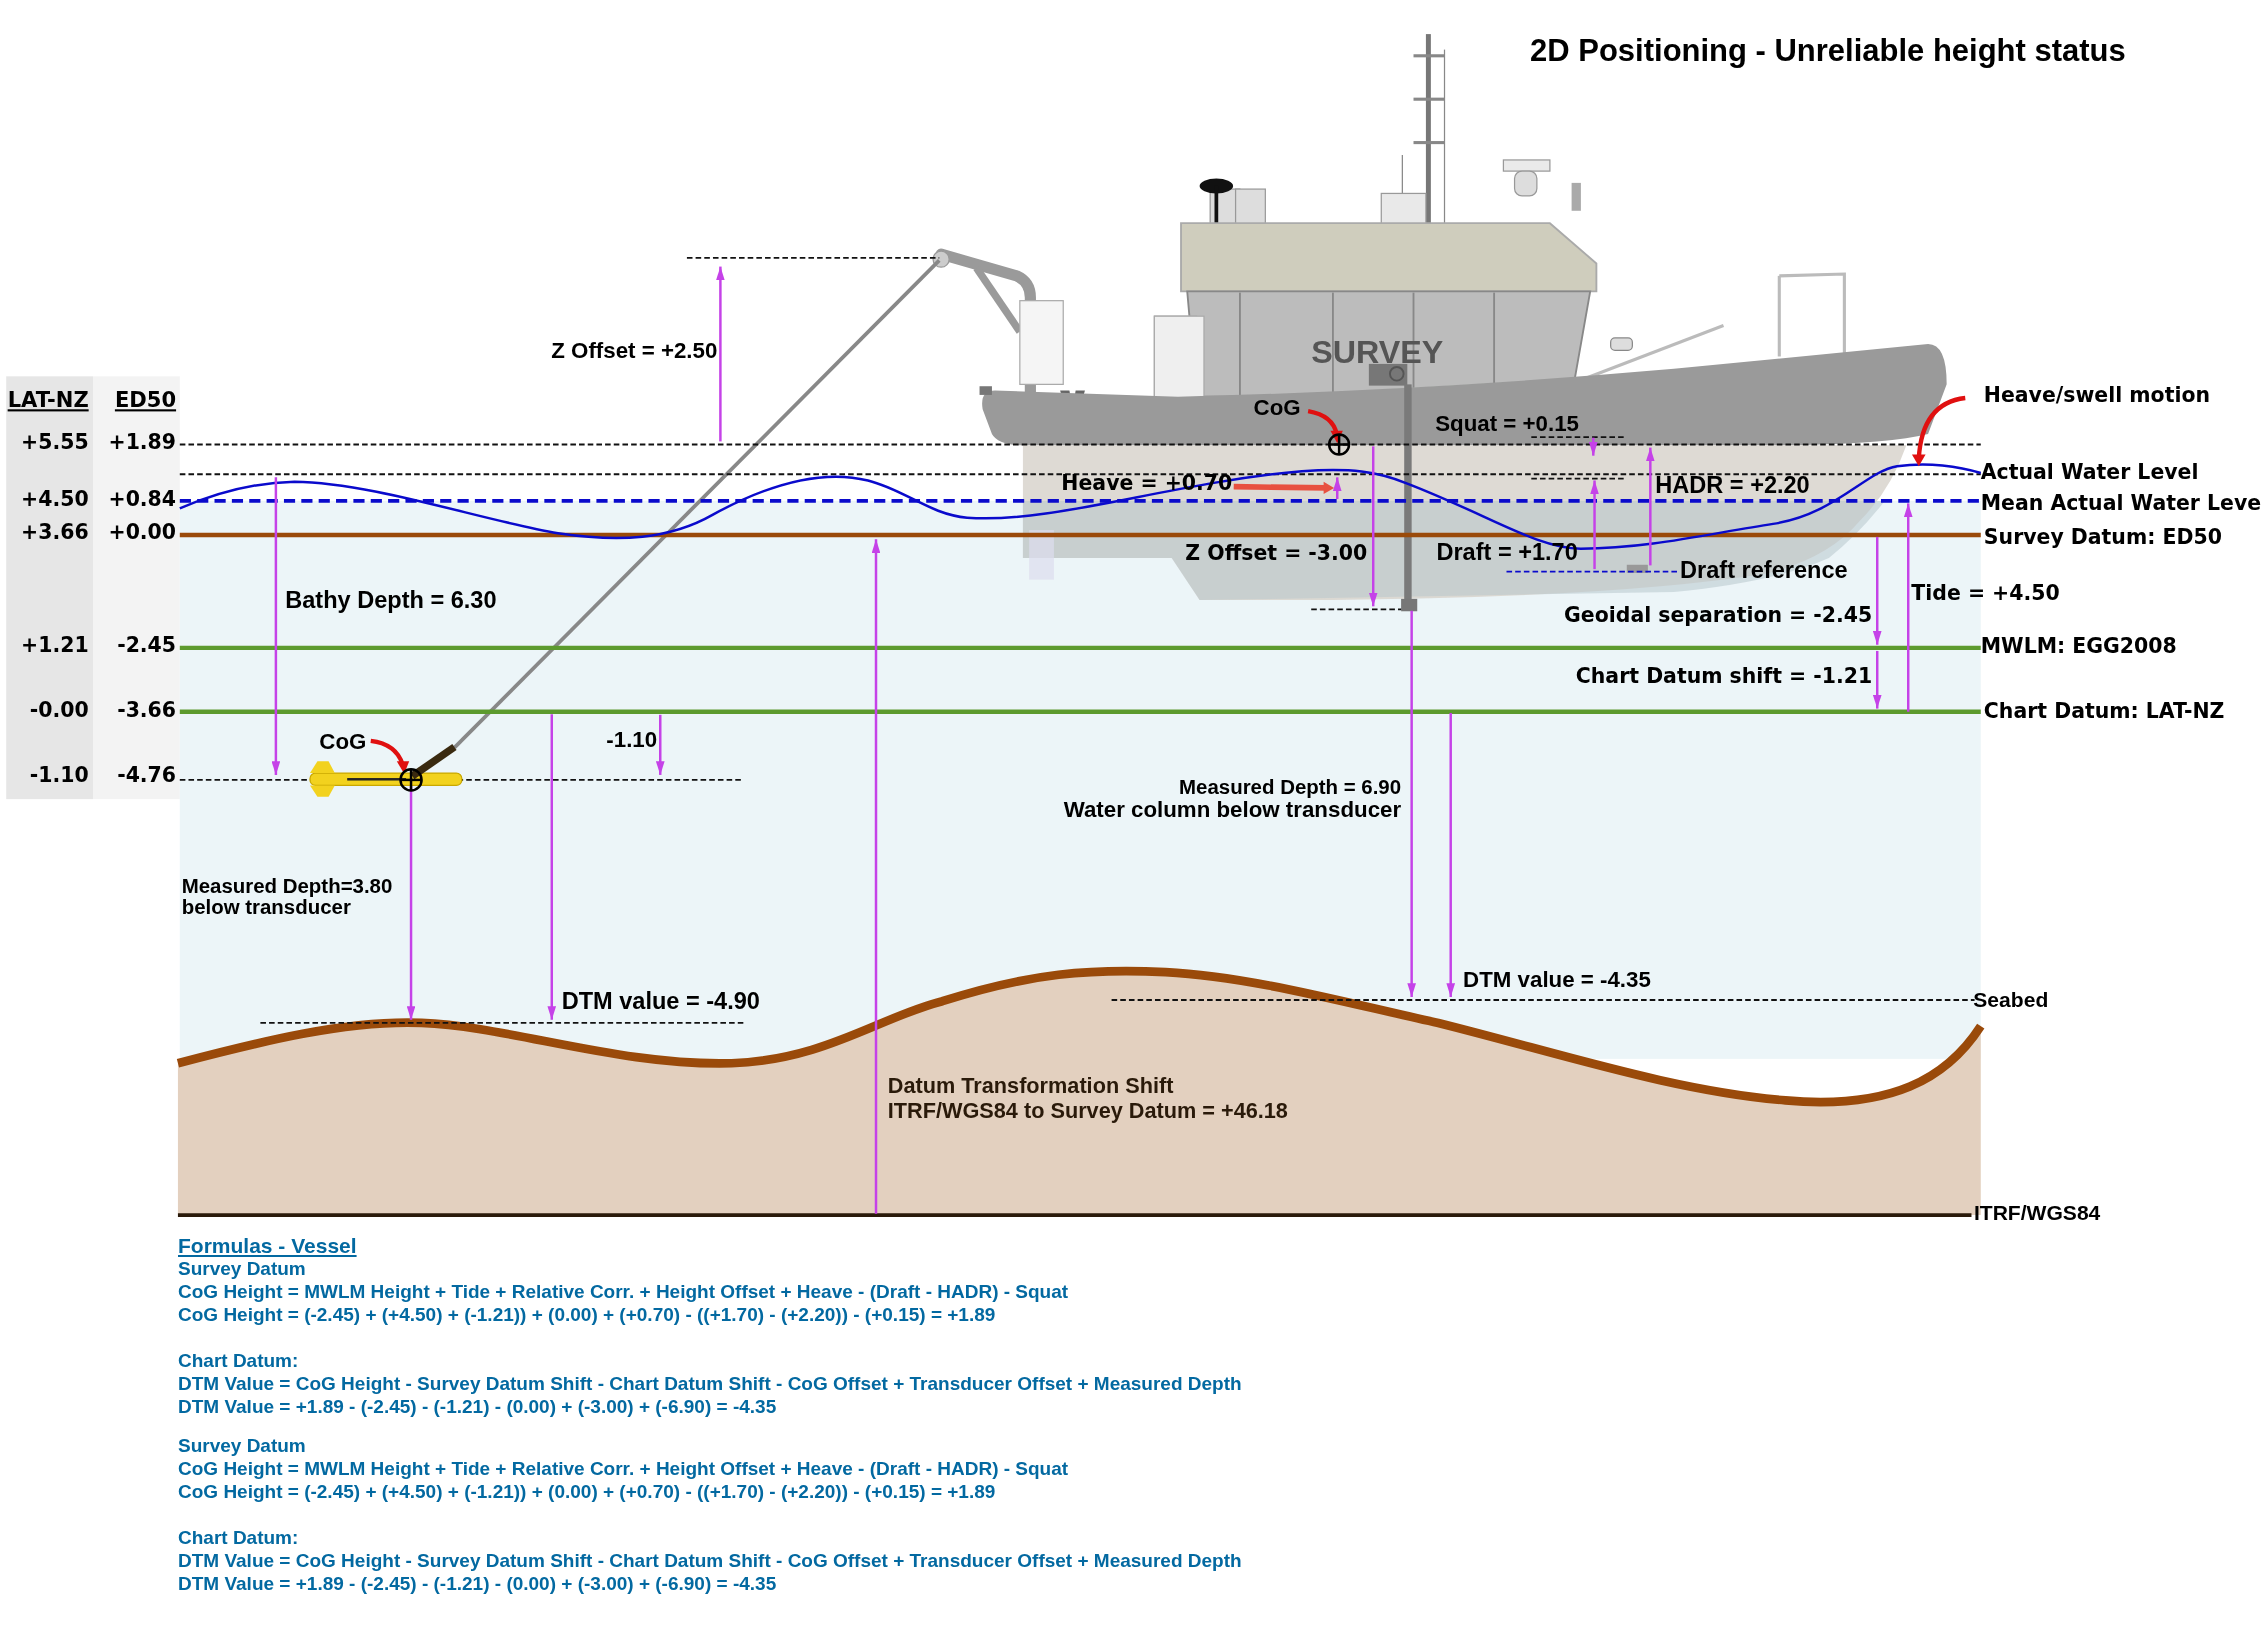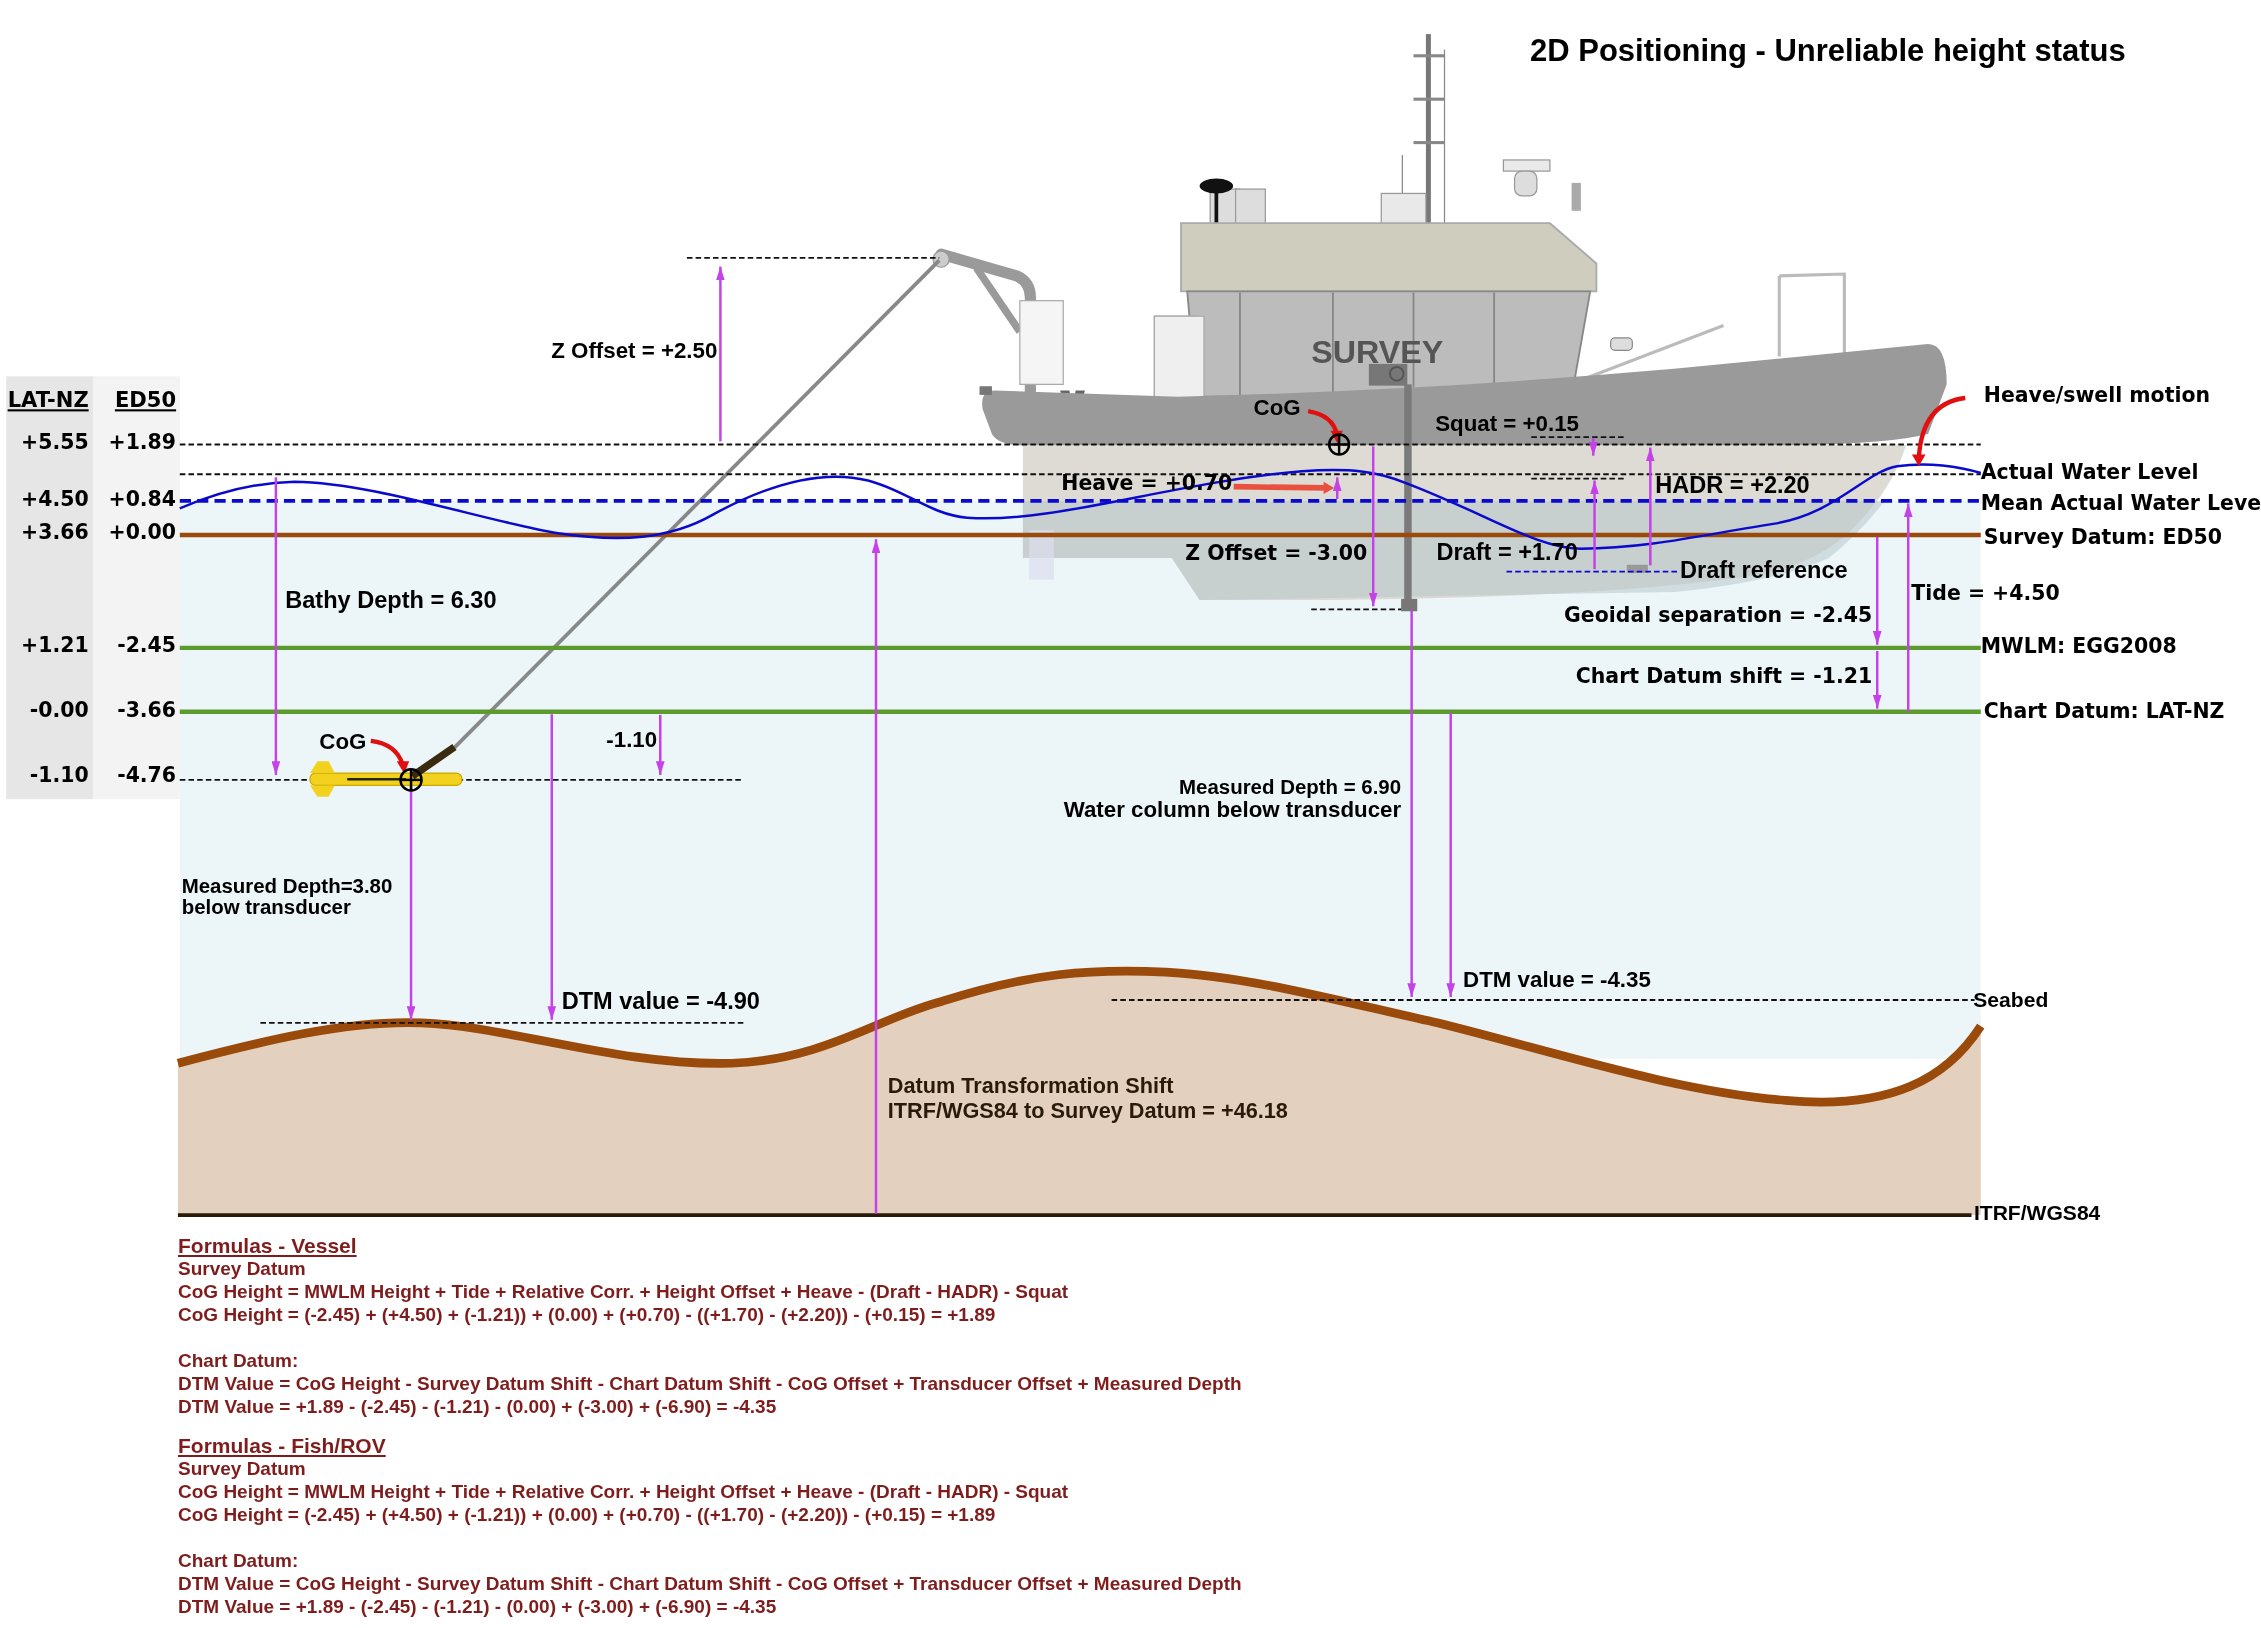--- a/index.html
+++ b/index.html
@@ -1,20 +1,20 @@
 <!DOCTYPE html>
 <html style="font-size:10px"><head>
 <meta charset="utf-8">
 <style>
   html,body{margin:0;padding:0;background:#ffffff;}
   body{width:2261px;height:1628px;position:relative;overflow:hidden;font-family:"DejaVu Sans",sans-serif;}
   #stage{position:absolute;left:0;top:0;width:2261px;height:1628px;}
   .lbl{font-family:"DejaVu Sans",sans-serif;font-weight:bold;fill:#000;}
   .cond{font-family:"Liberation Sans",sans-serif;font-weight:bold;fill:#000;}
-  .formulas{position:absolute;left:178px;top:1234px;font-family:"Liberation Sans",sans-serif;font-weight:bold;font-size:19px;line-height:23px;color:#7f1d1d;}
+  .formulas{position:absolute;left:178px;top:1234px;font-family:"Liberation Sans",sans-serif;font-weight:bold;font-size:19px;line-height:23px;color:#0369a1;}
   .formulas .hdr{text-decoration:underline;font-size:21px;}
   .formulas .gap{height:23px;}
 </style>
 </head>
 <body>
 
 <svg id="stage" viewBox="0 0 3647 2626" xmlns="http://www.w3.org/2000/svg">
   <defs>
     <marker id="ah" viewBox="0 0 10 10" refX="5" refY="9" markerWidth="8" markerHeight="12" orient="auto-start-reverse" markerUnits="userSpaceOnUse">
       <path d="M0,0 L10,0 L5,10 z" fill="#c542e8" transform="rotate(-90 5 5)"></path>
@@ -230,21 +230,20 @@
 <div class="formulas">
   <div class="hdr">Formulas - Vessel</div>
   <div>Survey Datum</div>
   <div>CoG Height = MWLM Height + Tide + Relative Corr. + Height Offset + Heave - (Draft - HADR) - Squat</div>
   <div>CoG Height = (-2.45) + (+4.50) + (-1.21)) + (0.00) + (+0.70) - ((+1.70) - (+2.20)) - (+0.15) = +1.89</div>
   <div class="gap"></div>
   <div>Chart Datum:</div>
   <div>DTM Value = CoG Height - Survey Datum Shift - Chart Datum Shift - CoG Offset + Transducer Offset + Measured Depth</div>
   <div>DTM Value = +1.89 - (-2.45) - (-1.21) - (0.00) + (-3.00) + (-6.90) = -4.35</div>
   <div class="gap" style="height:16px"></div>
-  <div class="hdr">Formulas - Fish/ROV</div>
   <div>Survey Datum</div>
   <div>CoG Height = MWLM Height + Tide + Relative Corr. + Height Offset + Heave - (Draft - HADR) - Squat</div>
   <div>CoG Height = (-2.45) + (+4.50) + (-1.21)) + (0.00) + (+0.70) - ((+1.70) - (+2.20)) - (+0.15) = +1.89</div>
   <div class="gap"></div>
   <div>Chart Datum:</div>
   <div>DTM Value = CoG Height - Survey Datum Shift - Chart Datum Shift - CoG Offset + Transducer Offset + Measured Depth</div>
   <div>DTM Value = +1.89 - (-2.45) - (-1.21) - (0.00) + (-3.00) + (-6.90) = -4.35</div>
 </div>
 
 

